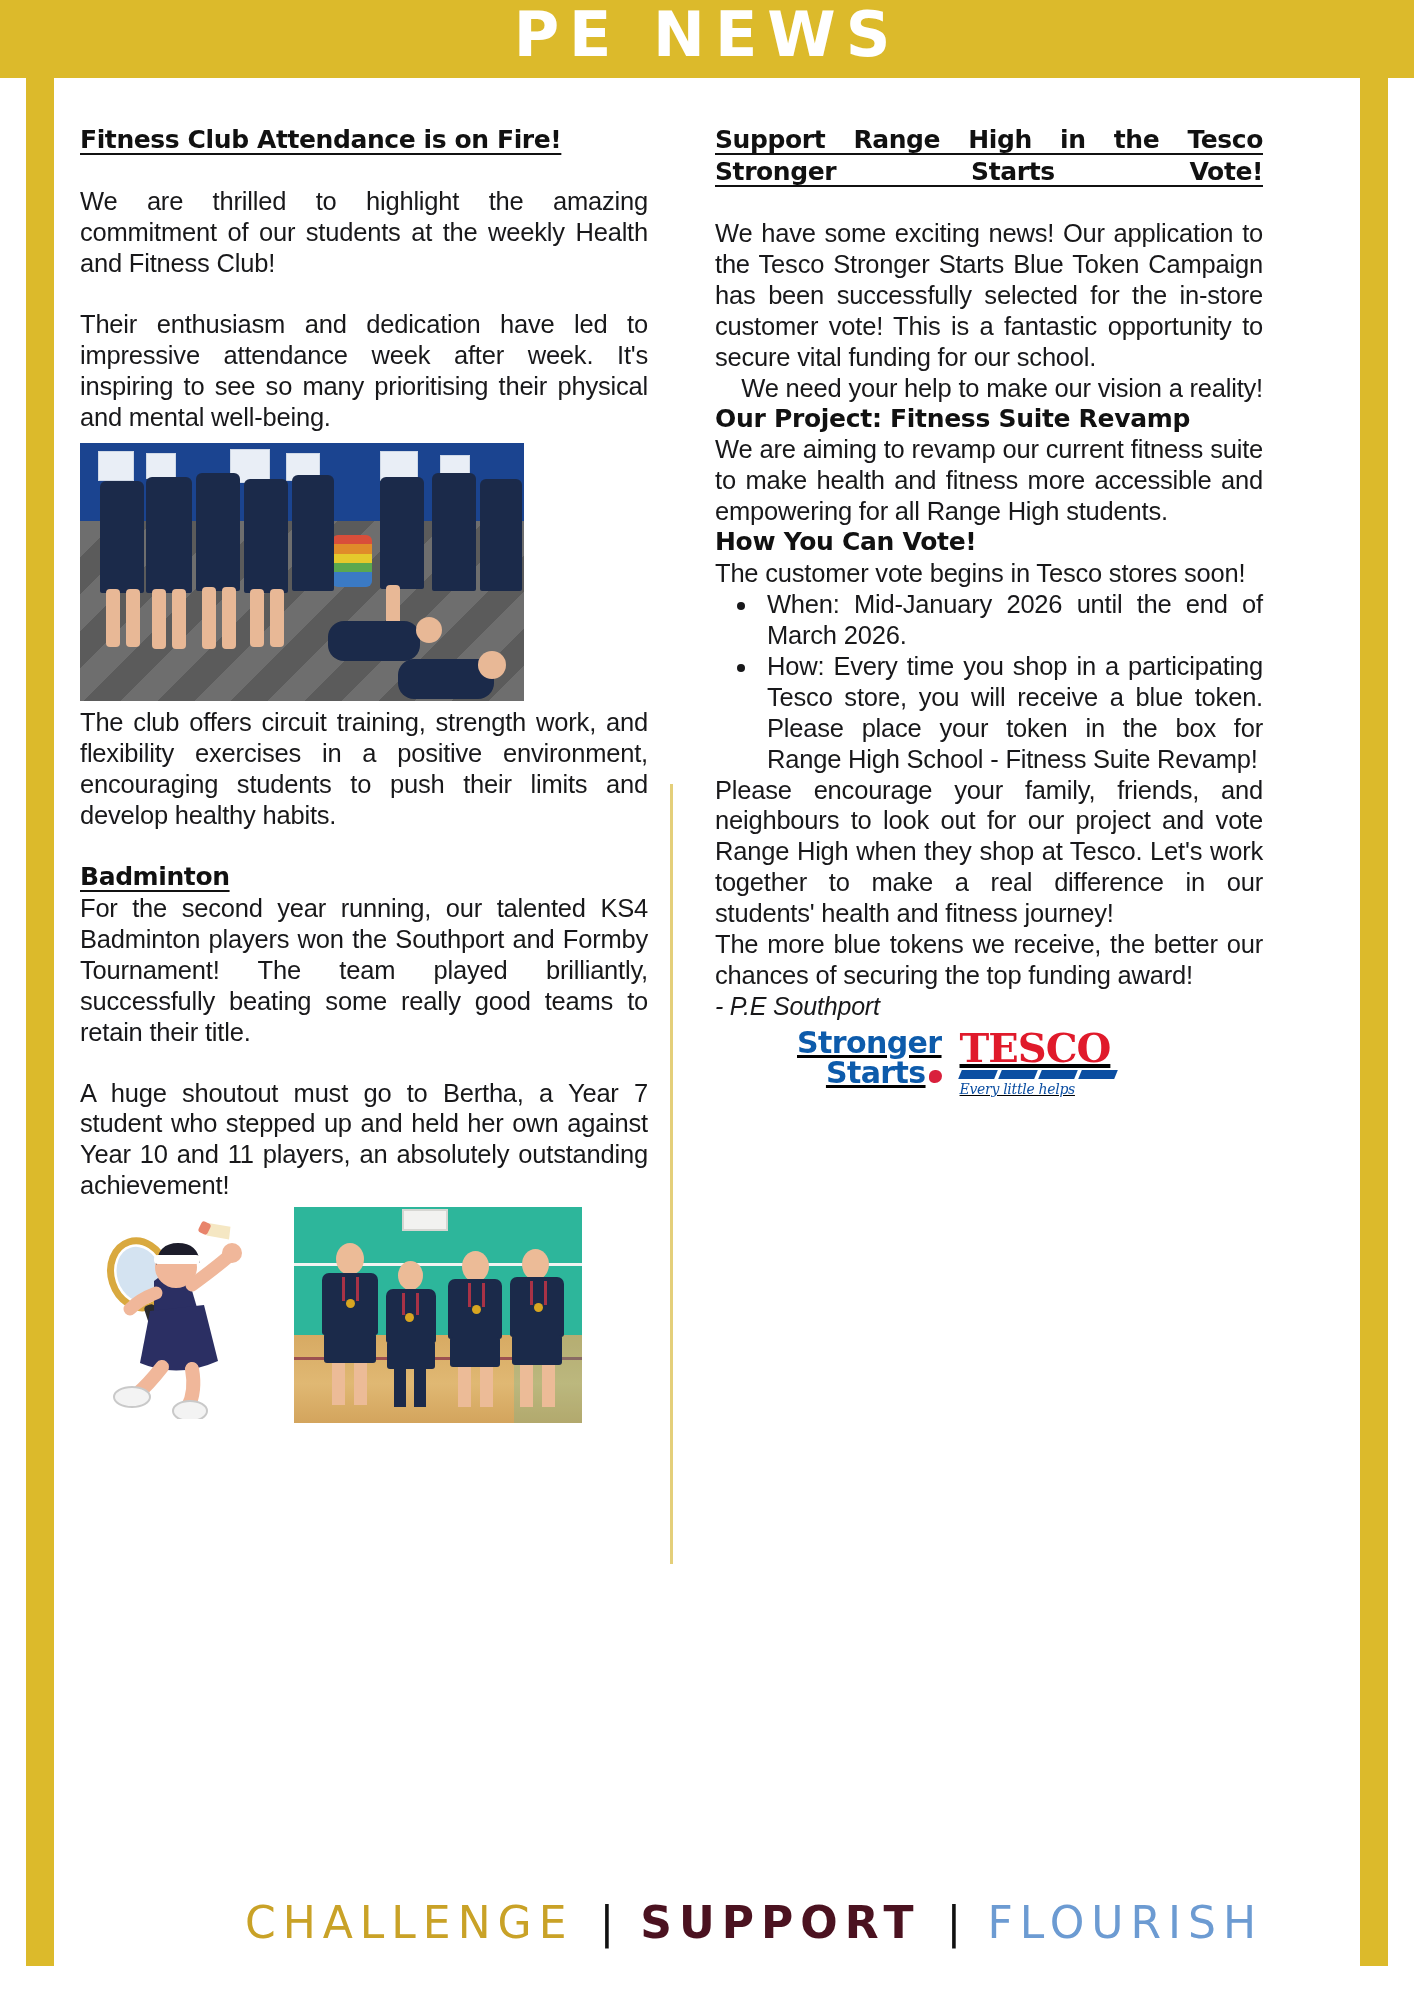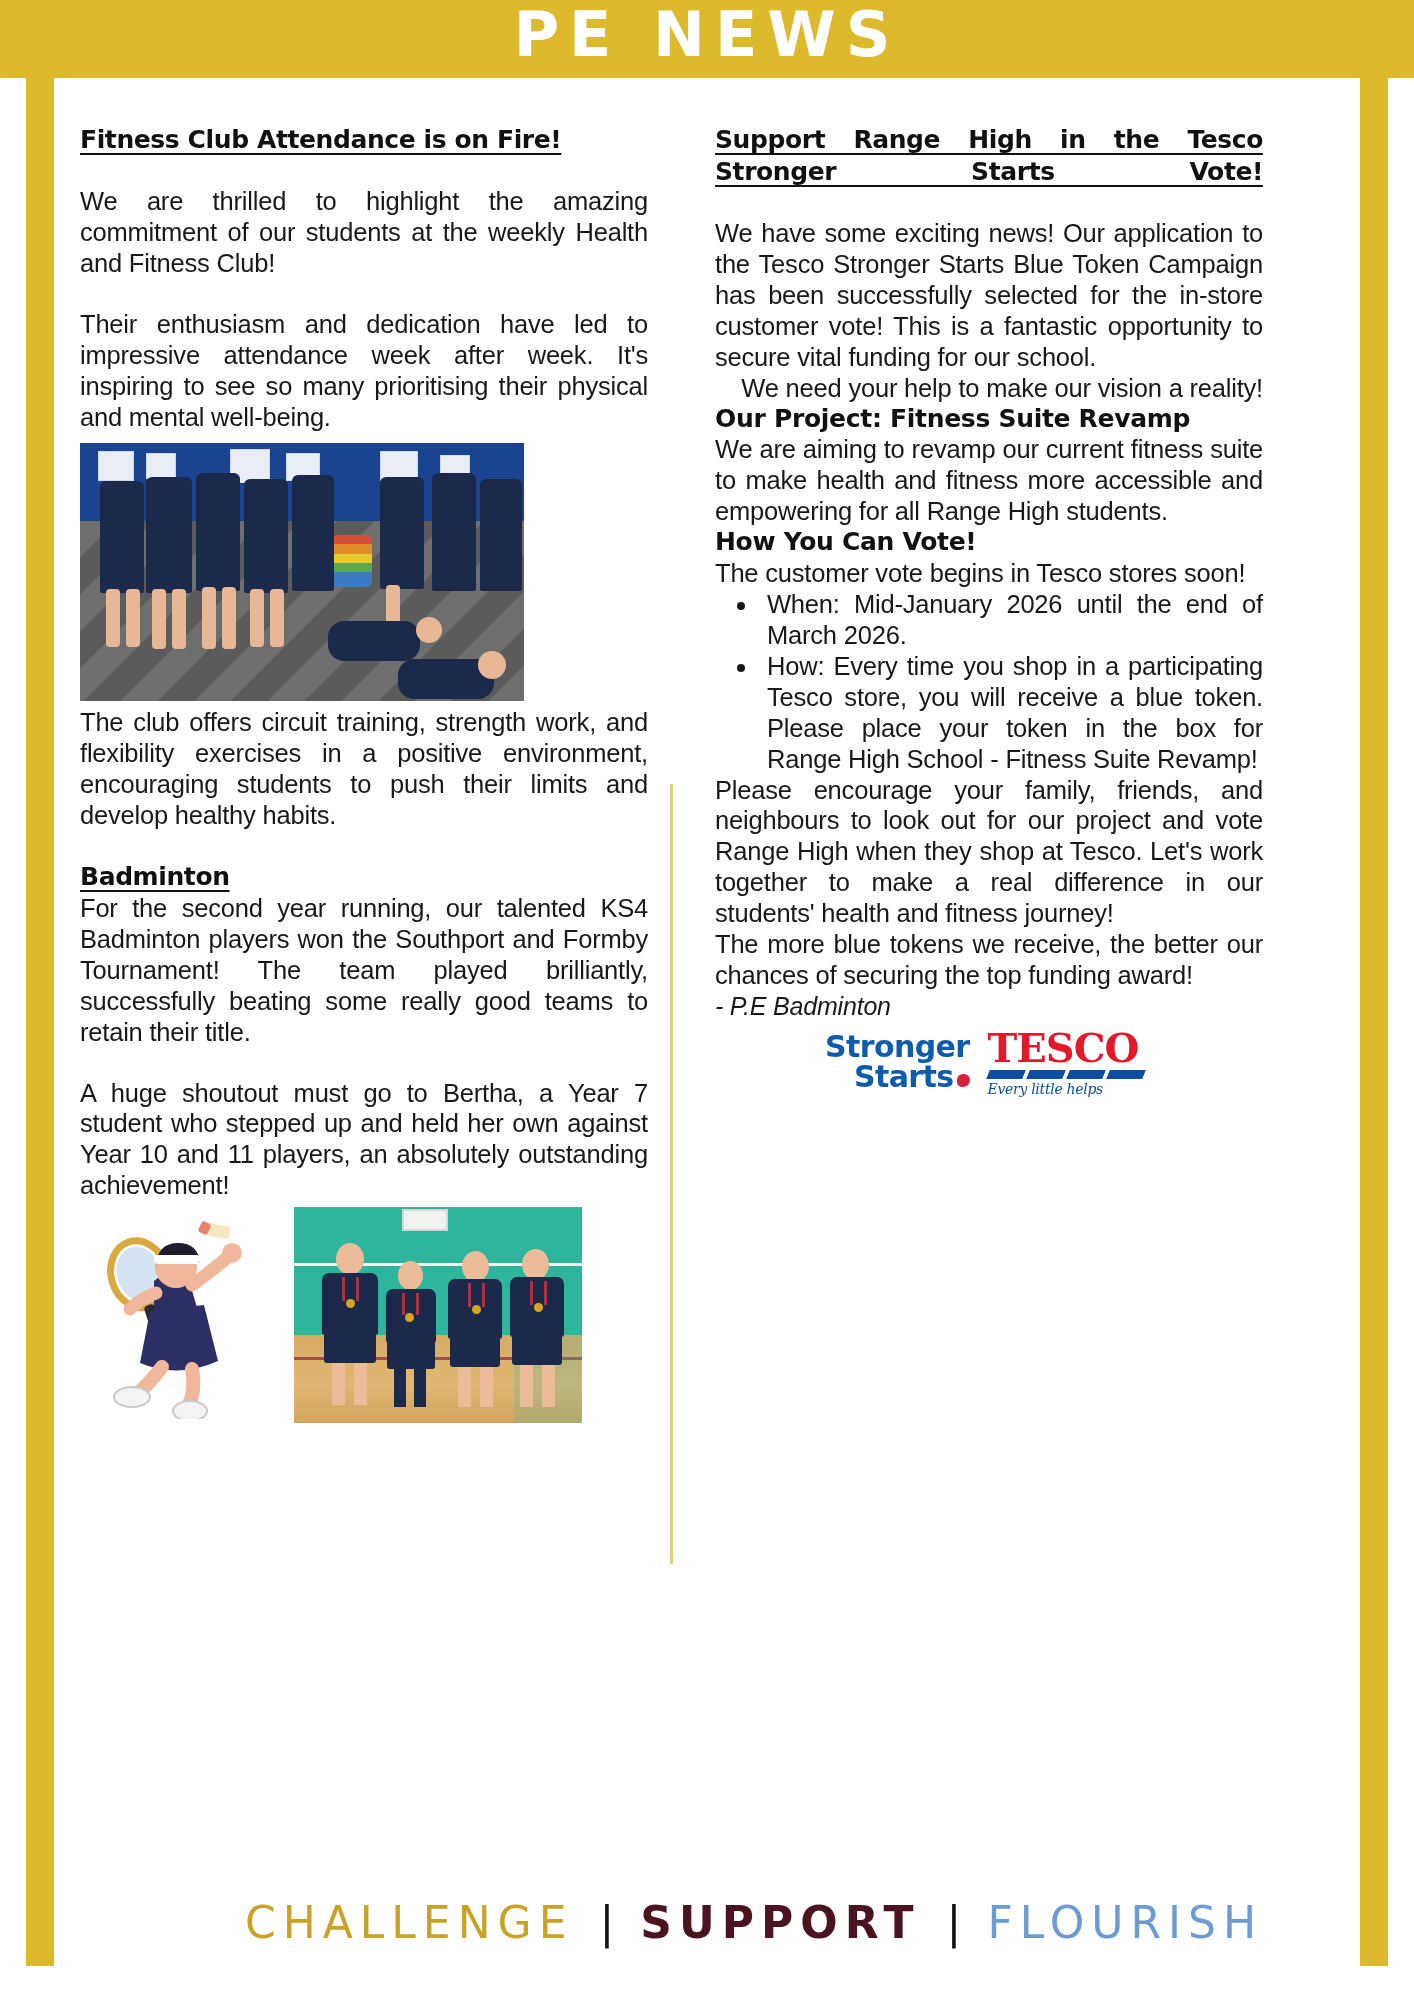--- a/index.html
+++ b/index.html
@@ -198,24 +198,25 @@
   .bottom-row {
     display: flex;
     align-items: flex-start;
     gap: 14px;
     margin-top: 6px;
   }
 
   
   .logos {
     display: flex;
-    align-items: center;
+    align-items: flex-start;
     gap: 18px;
     margin-top: 6px;
-    margin-left: 110px;
+    margin-left: 82px;
+    text-decoration: underline;
   }
   .ss-logo {
     font-family: "DejaVu Sans", sans-serif;
     font-weight: 700;
     color: #0d5bab;
     font-size: 30px;
     line-height: 1.0;
     letter-spacing: -0.6px;
     position: relative;
     text-align: right;
@@ -442,21 +443,21 @@
 
       <ul class="bl">
         <li>When: Mid-January 2026 until the end of March 2026.</li>
         <li>How: Every time you shop in a participating Tesco store, you will receive a blue token. Please place your token in the box for Range High School - Fitness Suite Revamp!</li>
       </ul>
 
       <p class="body">Please encourage your family, friends, and neighbours to look out for our project and vote Range High when they shop at Tesco. Let's work together to make a real difference in our students' health and fitness journey!</p>
 
       <p class="body">The more blue tokens we receive, the better our chances of securing the top funding award!</p>
 
-      <div class="sig">- P.E Badminton</div>
+      <div class="sig">- P.E Southport</div>
 
       <div class="logos">
         <div class="ss-logo">
           <div>Stronger</div>
           <div>
             <span>Starts</span><span class="berry"></span>
           </div>
         </div>
         <div class="tesco-logo">
           <div class="tesco-word">TESCO</div>

